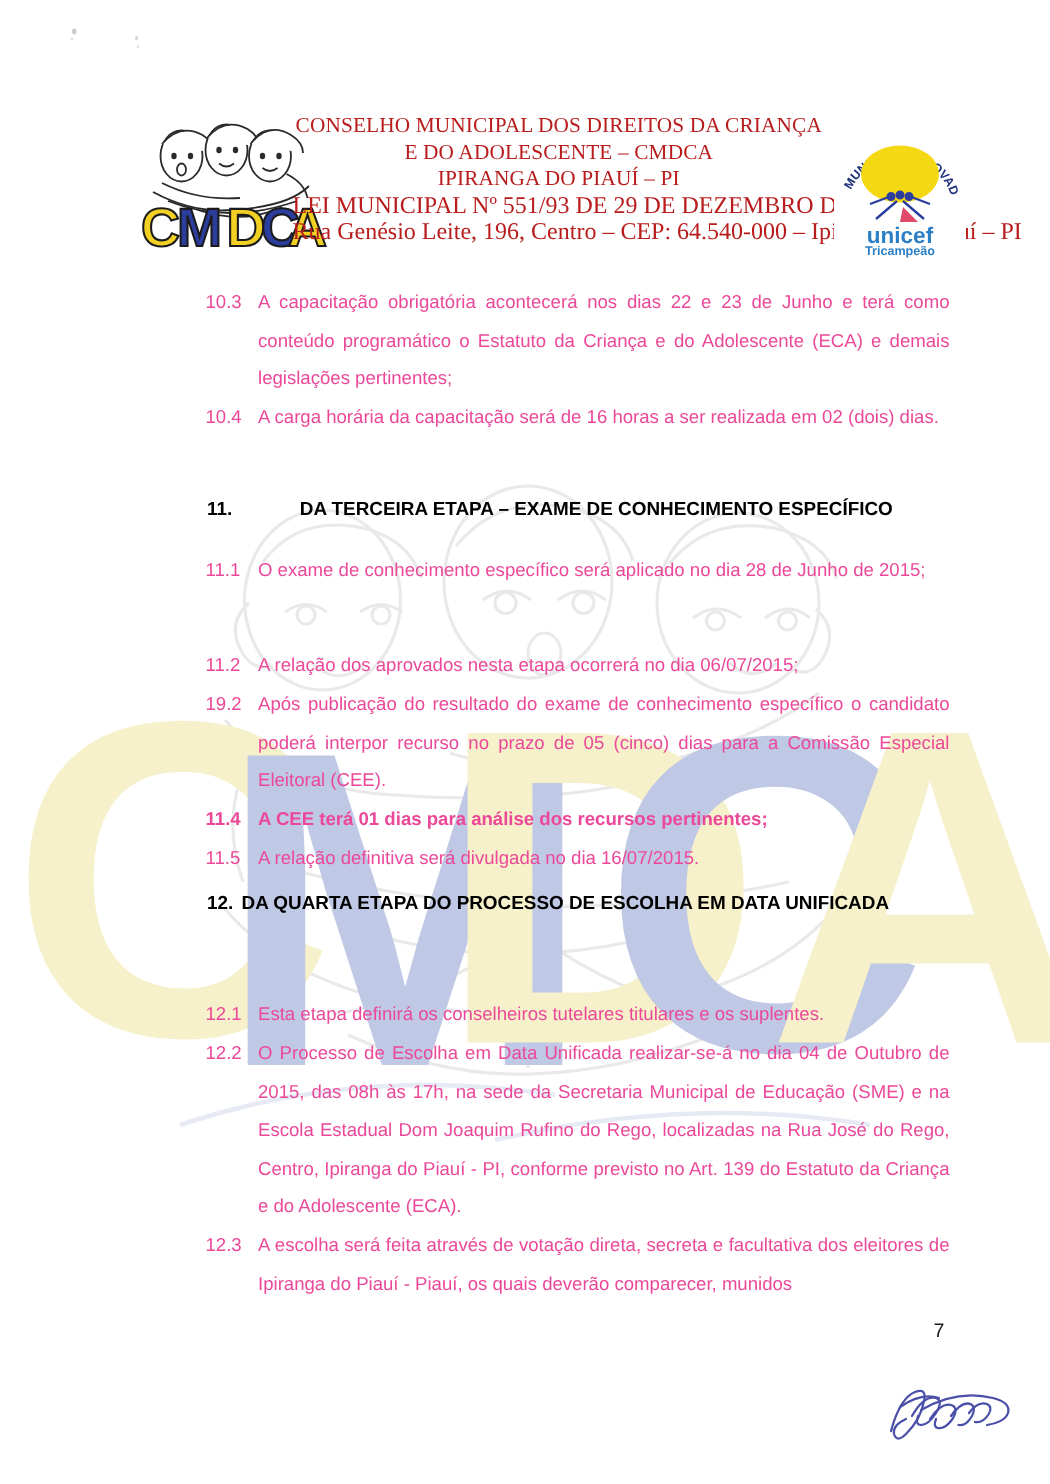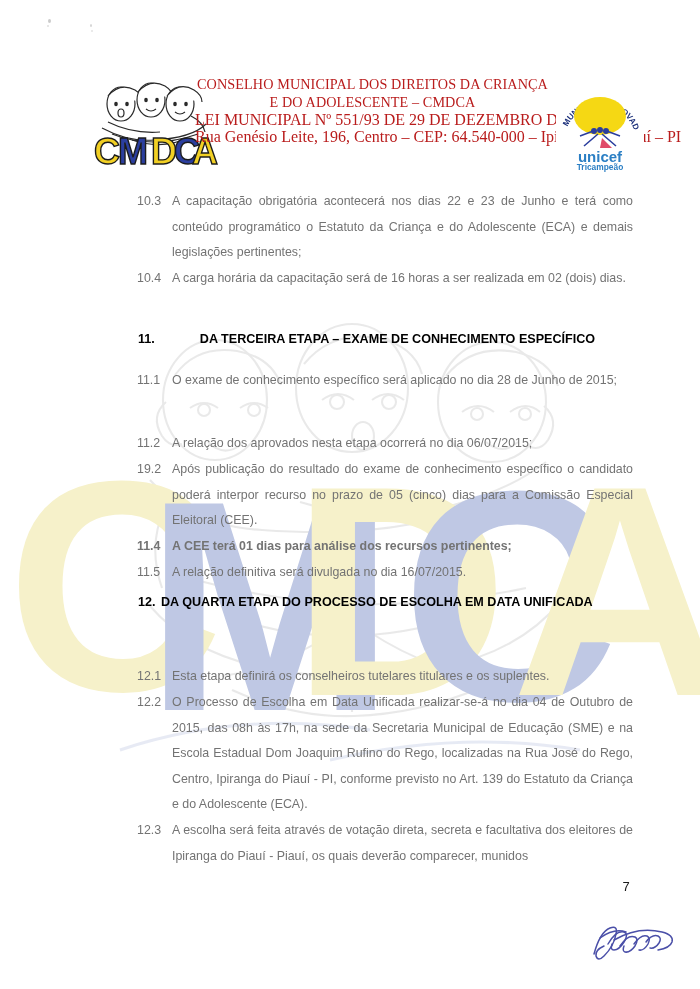--- a/index.html
+++ b/index.html
@@ -110,21 +110,21 @@
     z-index: 2;
   }
 
   .clause {
     position: absolute;
     left: 137px;
     width: 496px;
     font-size: 12.4px;
     line-height: 25.6px;
     text-align: justify;
-    color: #737373;
+    color: #ec4899;
   }
   .clause .num {
     position: absolute;
     left: 0;
     top: 0;
     width: 35px;
     text-align: left;
     font-size: 12.4px;
   }
   .clause .body {
@@ -282,20 +282,21 @@
           <text x="63" y="86" fill="#f2d024">D</text>
           <text x="86" y="86" fill="#2b3e9e">C</text>
           <text x="104" y="86" fill="#f2d024">A</text>
         </g>
       </svg>
     </div>
 
     <div class="header-text">
       <div class="hl1">CONSELHO MUNICIPAL DOS DIREITOS DA CRIANÇA</div>
       <div class="hl2">E DO ADOLESCENTE – CMDCA</div>
+      <div class="hl3">IPIRANGA DO PIAUÍ – PI</div>
       <div class="hl4">LEI MUNICIPAL Nº 551/93 DE 29 DE DEZEMBRO DE 1993</div>
       <div class="hl5">Rua Genésio Leite, 196, Centro – CEP: 64.540-000 – Ipiranga do Piauí – PI</div>
     </div>
 
     <div class="logo-unicef">
       <svg viewBox="0 0 88 96" xmlns="http://www.w3.org/2000/svg">
         <rect x="0" y="0" width="88" height="96" fill="#ffffff"></rect>
         <path id="arcpath" d="M10 54 A36 36 0 0 1 78 54" fill="none"></path>
         <text font-family="Liberation Sans, sans-serif" font-size="8.2" font-weight="bold" fill="#1b2f7a">
           <textPath href="#arcpath" startOffset="4%">MUNICÍPIO APROVADO</textPath>

